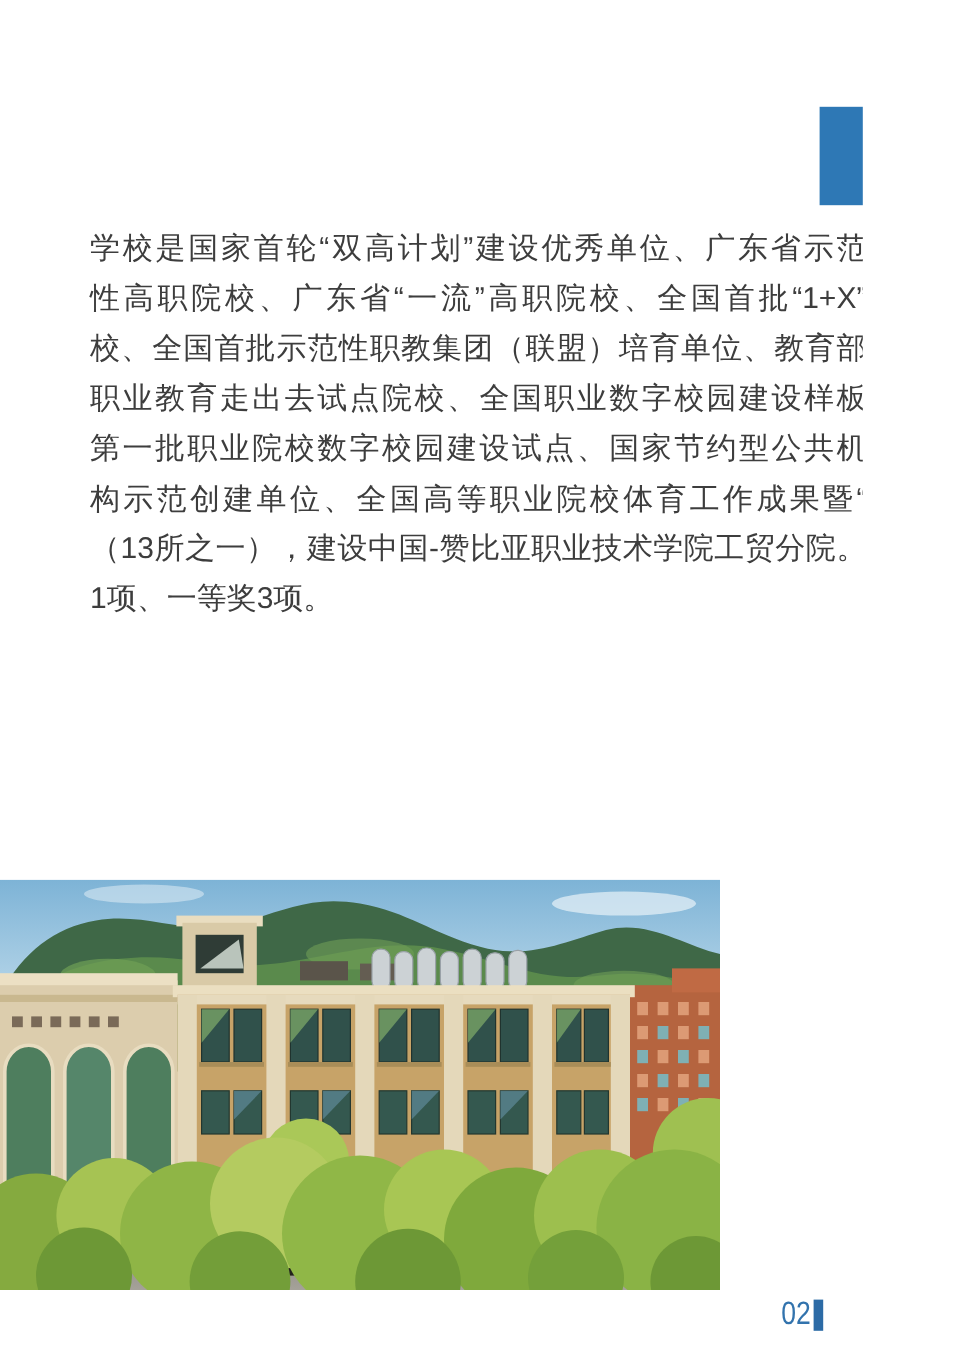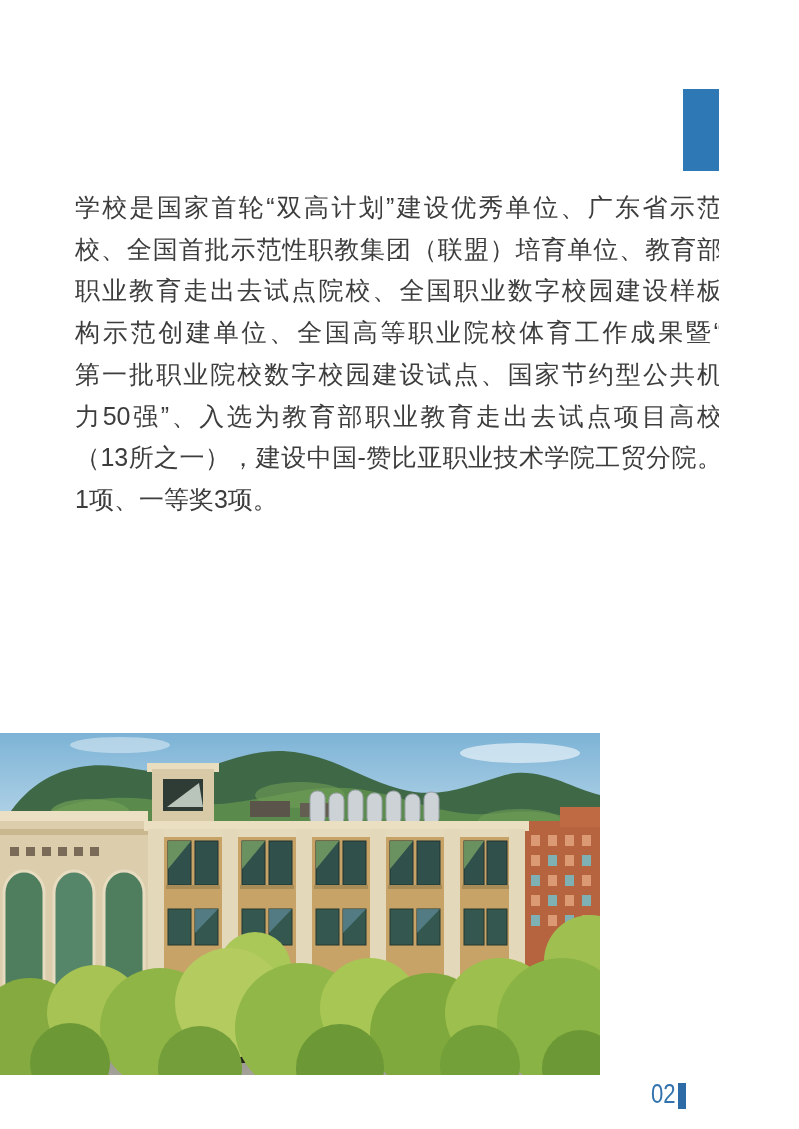--- a/index.html
+++ b/index.html
@@ -44,25 +44,25 @@
 </style>
 </head>
 <body>
 
 <div class="page">
 
   <div class="corner-block"></div>
 
   <div class="paragraph">
     <div class="line">学校是国家首轮“双高计划”建设优秀单位、广东省示范</div>
+    <div class="line">性高职院校、广东省“一流”高职院校、全国首批“1+X”</div>
     <div class="line">校、全国首批示范性职教集团（联盟）培育单位、教育部</div>
     <div class="line">职业教育走出去试点院校、全国职业数字校园建设样板</div>
+    <div class="line">第一批职业院校数字校园建设试点、国家节约型公共机</div>
     <div class="line">构示范创建单位、全国高等职业院校体育工作成果暨“</div>
-    <div class="line">第一批职业院校数字校园建设试点、国家节约型公共机</div>
-    <div class="line">力50强”、入选为教育部职业教育走出去试点项目高校</div>
     <div class="line">（13所之一），建设中国-赞比亚职业技术学院工贸分院。</div>
     <div class="line">1项、一等奖3项。</div>
   </div>
 
   <div class="photo">
     <svg width="600" height="342" viewBox="0 0 600 342" xmlns="http://www.w3.org/2000/svg">
       <defs>
         <linearGradient id="skyGrad" x1="0" y1="0" x2="0" y2="1">
           <stop offset="0" stop-color="#7db3d6"></stop>
           <stop offset="1" stop-color="#d6e9f3"></stop>

